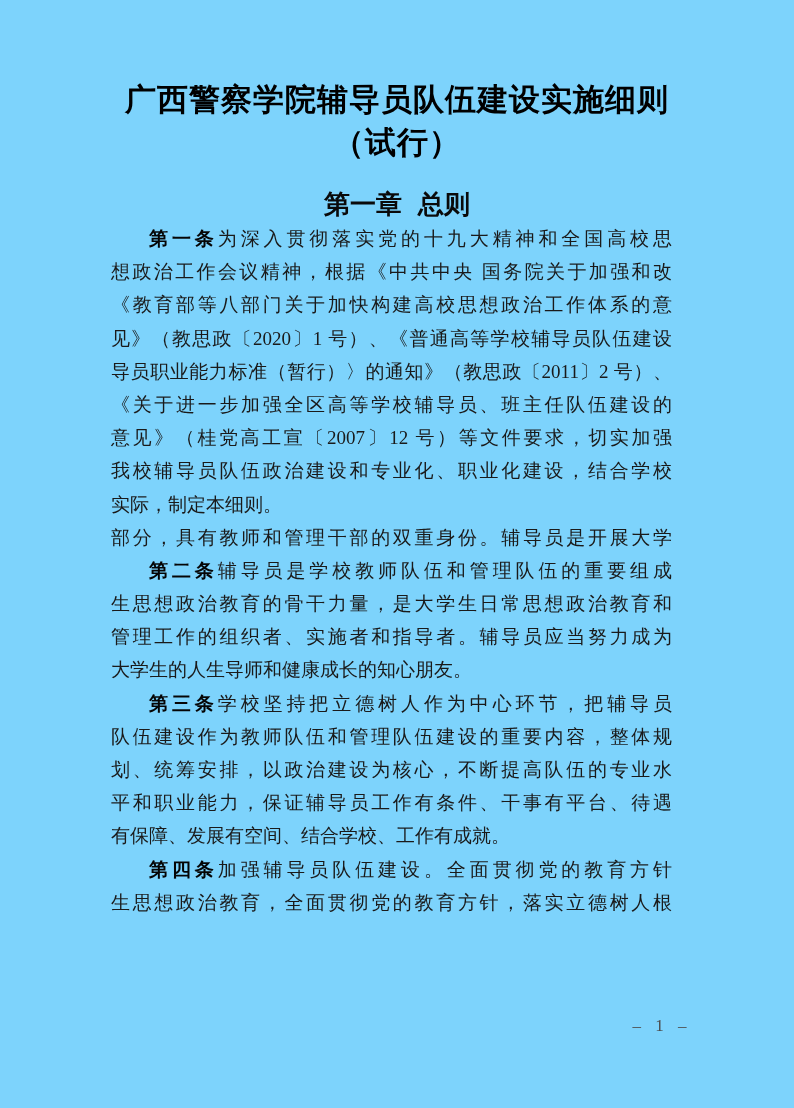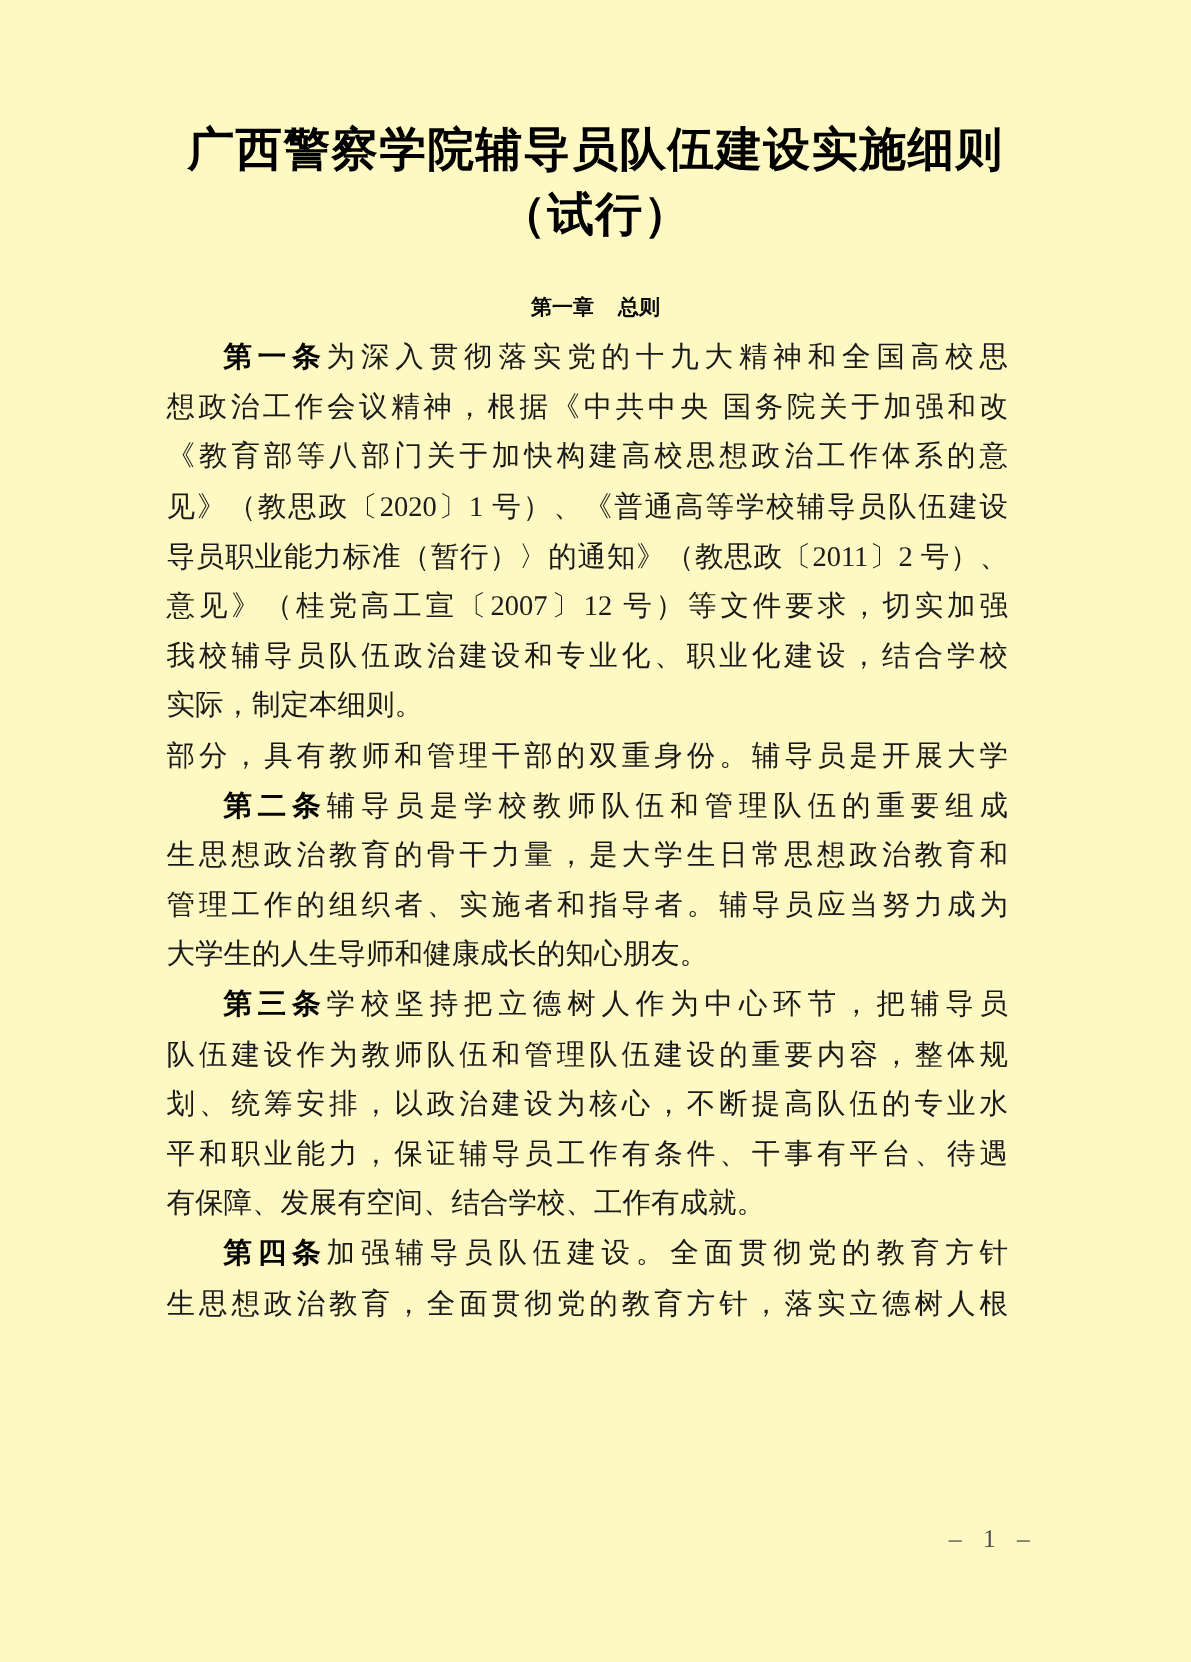--- a/index.html
+++ b/index.html
@@ -4,21 +4,21 @@
 <style>
   html, body {
     margin: 0;
     padding: 0;
     background: #ffffff;
   }
   .page {
     position: relative;
     width: 794px;
     height: 1108px;
-    background: #fef9c3;
+    background: #7dd3fc;
     overflow: hidden;
     color: #151515;
   }
   
   .title-block {
     position: absolute;
     top: 78px;
     left: 0;
     right: 0;
     text-align: center;
@@ -31,21 +31,21 @@
   }
   
   .chapter-heading {
     position: absolute;
     top: 189px;
     left: 0;
     right: 0;
     text-align: center;
     font-family: "Liberation Sans", "DejaVu Sans", sans-serif;
     font-weight: 700;
-    font-size: 14px;
+    font-size: 26px;
     line-height: 30px;
     color: #0a0a0a;
   }
   .chapter-heading .chapter-number {
     margin-right: 16px;
   }
   
   .doc-body {
     position: absolute;
     top: 222px;
@@ -99,20 +99,21 @@
   <div class="chapter-heading">
     <span class="chapter-number">第一章</span><span>总则</span>
   </div>
 
   <div class="doc-body">
       <div class="line first"><span class="article-label">第一条</span><span>为深入贯彻落实党的十九大精神和全国高校思</span></div>
       <div class="line">想政治工作会议精神，根据《中共中央 国务院关于加强和改</div>
       <div class="line">《教育部等八部门关于加快构建高校思想政治工作体系的意</div>
       <div class="line">见》（教思政〔2020〕1 号）、《普通高等学校辅导员队伍建设</div>
       <div class="line">导员职业能力标准（暂行）〉的通知》（教思政〔2011〕2 号）、</div>
+      <div class="line">《关于进一步加强全区高等学校辅导员、班主任队伍建设的</div>
       <div class="line">意见》（桂党高工宣〔2007〕12 号）等文件要求，切实加强</div>
       <div class="line">我校辅导员队伍政治建设和专业化、职业化建设，结合学校</div>
       <div class="line para-end">实际，制定本细则。</div>
       <div class="line">部分，具有教师和管理干部的双重身份。辅导员是开展大学</div>
       <div class="line first"><span class="article-label">第二条</span><span>辅导员是学校教师队伍和管理队伍的重要组成</span></div>
       <div class="line">生思想政治教育的骨干力量，是大学生日常思想政治教育和</div>
       <div class="line">管理工作的组织者、实施者和指导者。辅导员应当努力成为</div>
       <div class="line para-end">大学生的人生导师和健康成长的知心朋友。</div>
       <div class="line first"><span class="article-label">第三条</span><span>学校坚持把立德树人作为中心环节，把辅导员</span></div>
       <div class="line">队伍建设作为教师队伍和管理队伍建设的重要内容，整体规</div>

